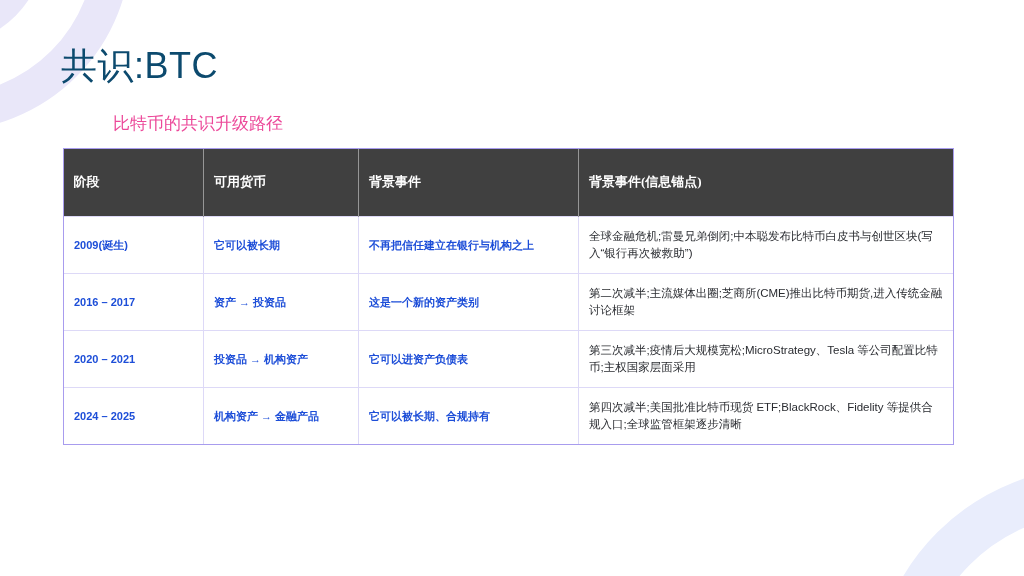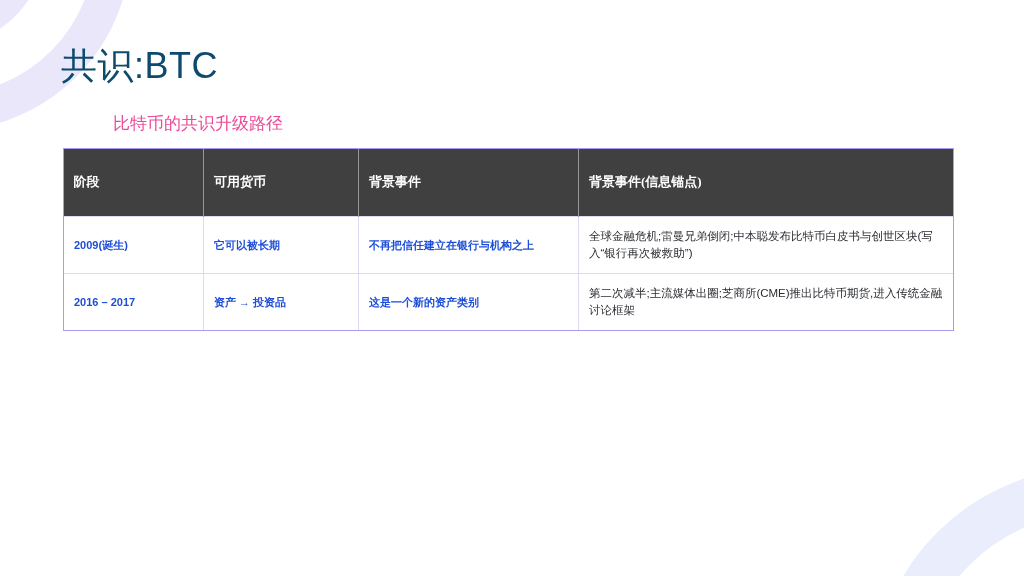--- a/index.html
+++ b/index.html
@@ -133,15 +133,27 @@
         <td class="identity">它可以被长期</td>
         <td class="consensus-line">不再把信任建立在银行与机构之上</td>
         <td class="events">全球金融危机;雷曼兄弟倒闭;中本聪发布比特币白皮书与创世区块(写入“银行再次被救助”)</td>
       </tr>
       <tr>
         <td class="stage">2016 – 2017</td>
         <td class="identity">资产 → 投资品</td>
         <td class="consensus-line">这是一个新的资产类别</td>
         <td class="events">第二次减半;主流媒体出圈;芝商所(CME)推出比特币期货,进入传统金融讨论框架</td>
       </tr>
+      <tr>
+        <td class="stage">2020 – 2021</td>
+        <td class="identity">投资品 → 机构资产</td>
+        <td class="consensus-line">它可以进资产负债表</td>
+        <td class="events">第三次减半;疫情后大规模宽松;MicroStrategy、Tesla 等公司配置比特币;主权国家层面采用</td>
+      </tr>
+      <tr>
+        <td class="stage">2024 – 2025</td>
+        <td class="identity">机构资产 → 金融产品</td>
+        <td class="consensus-line">它可以被长期、合规持有</td>
+        <td class="events">第四次减半;美国批准比特币现货 ETF;BlackRock、Fidelity 等提供合规入口;全球监管框架逐步清晰</td>
+      </tr>
     </tbody>
   </table>
 </div>
 
 </body></html>

